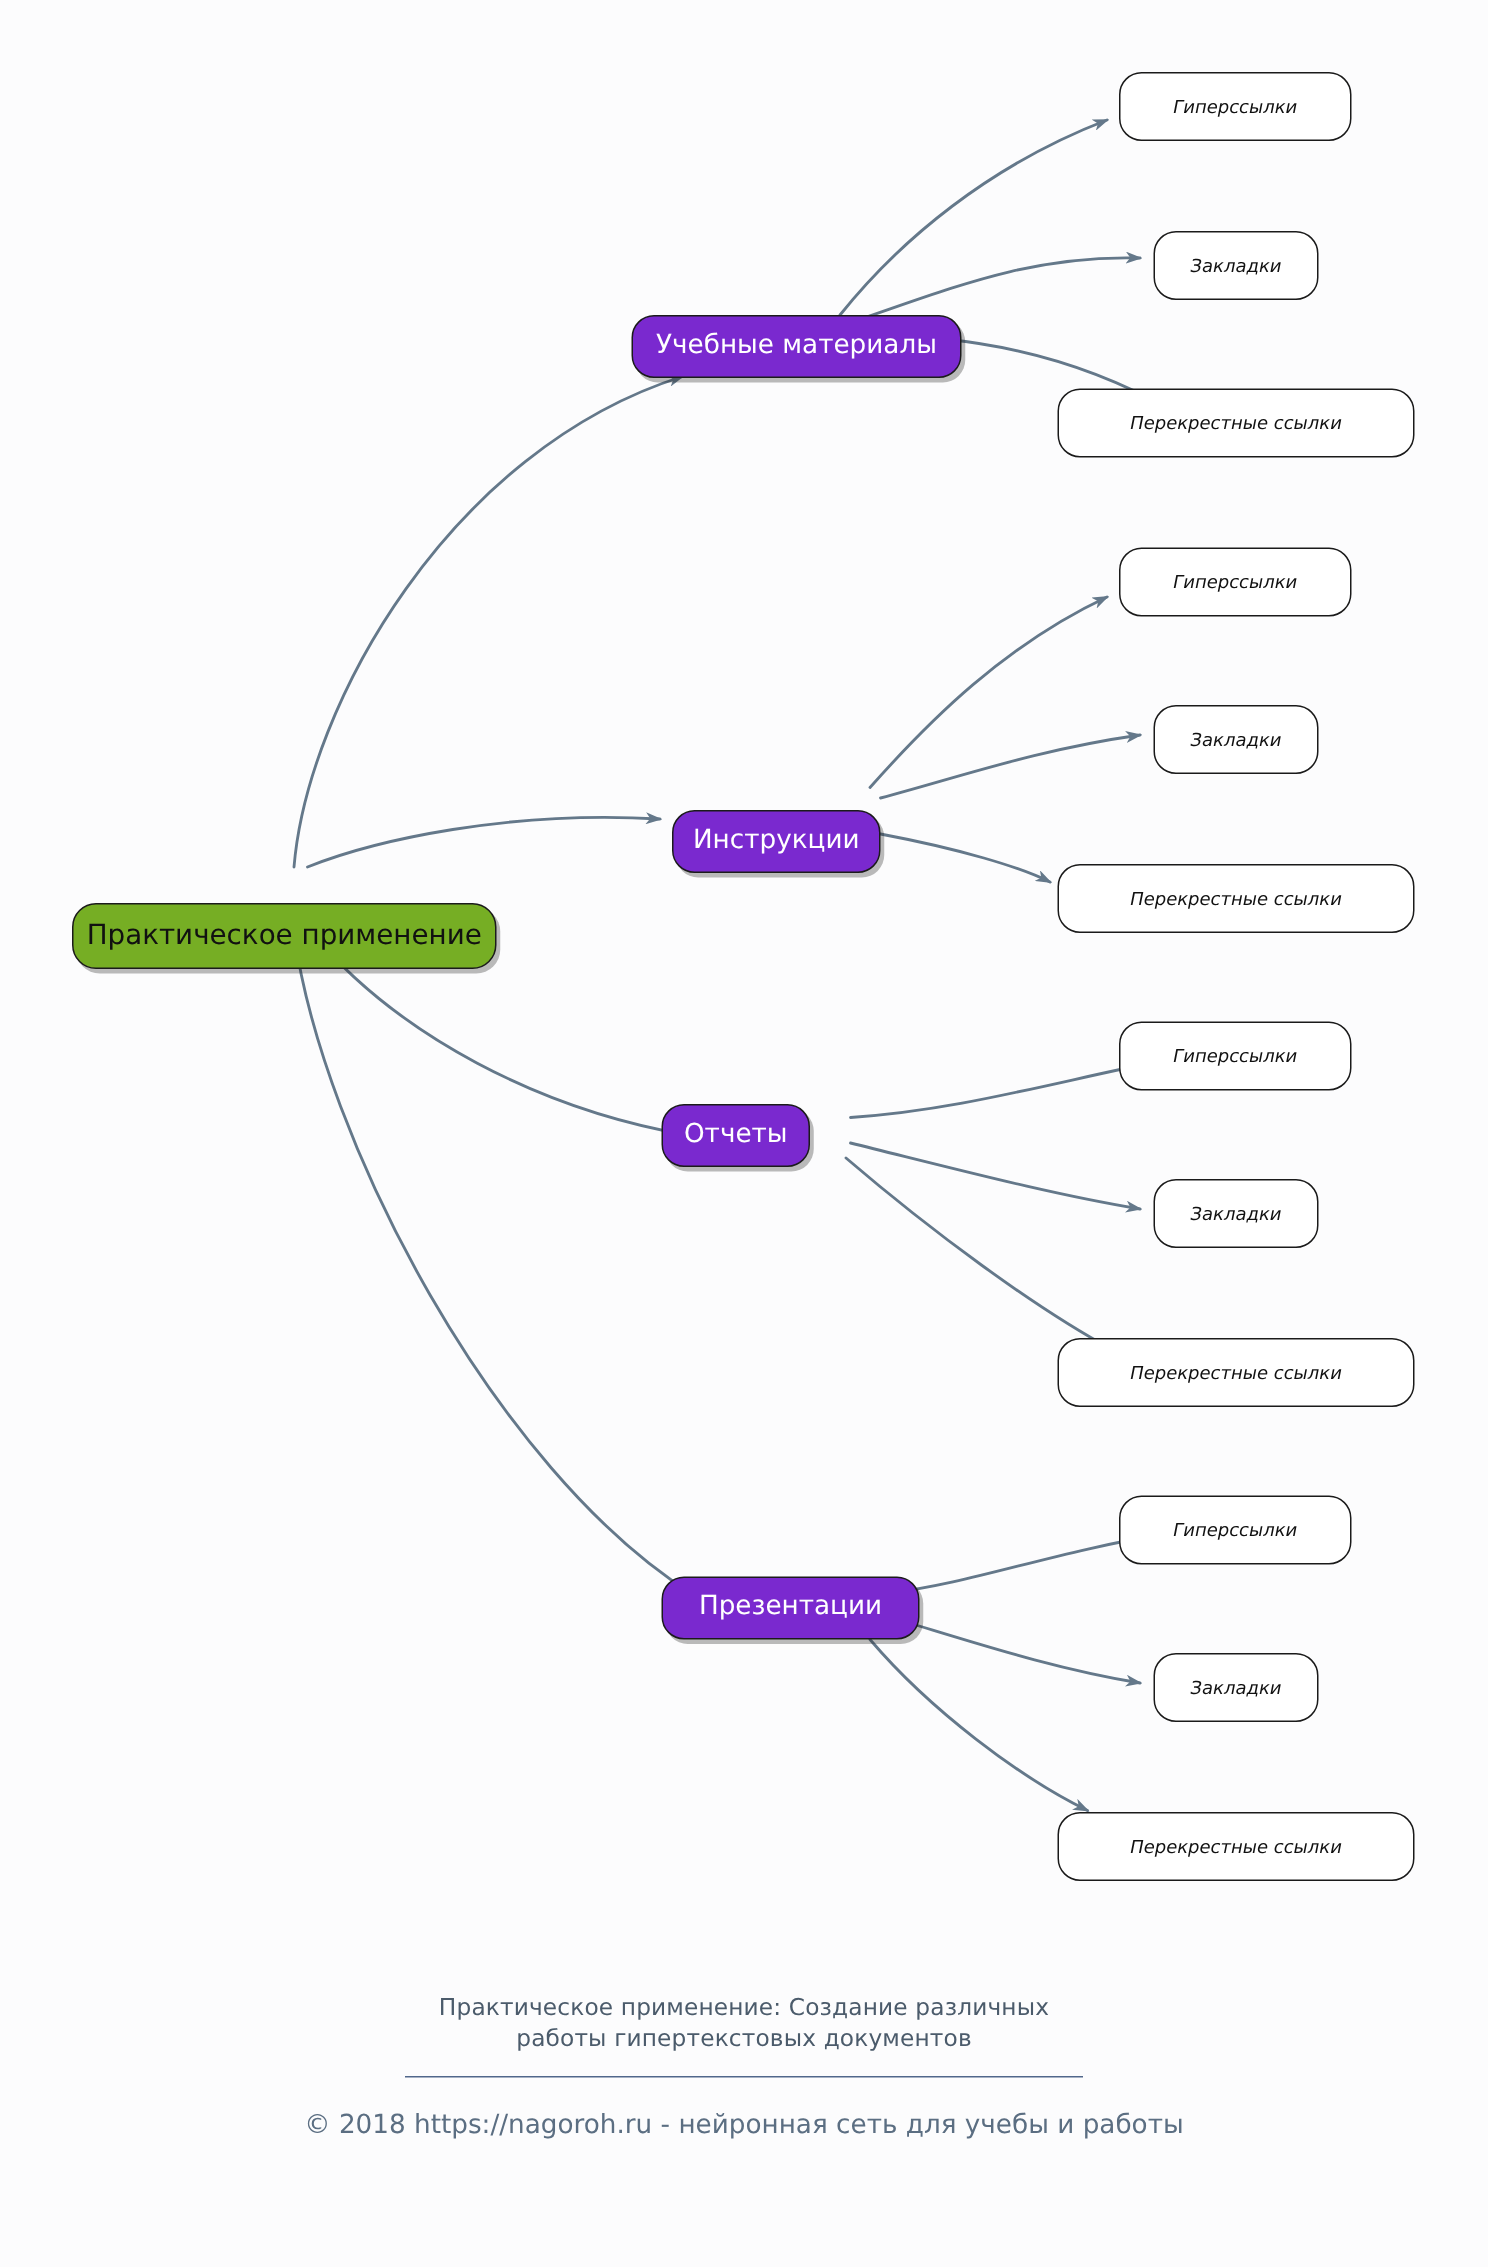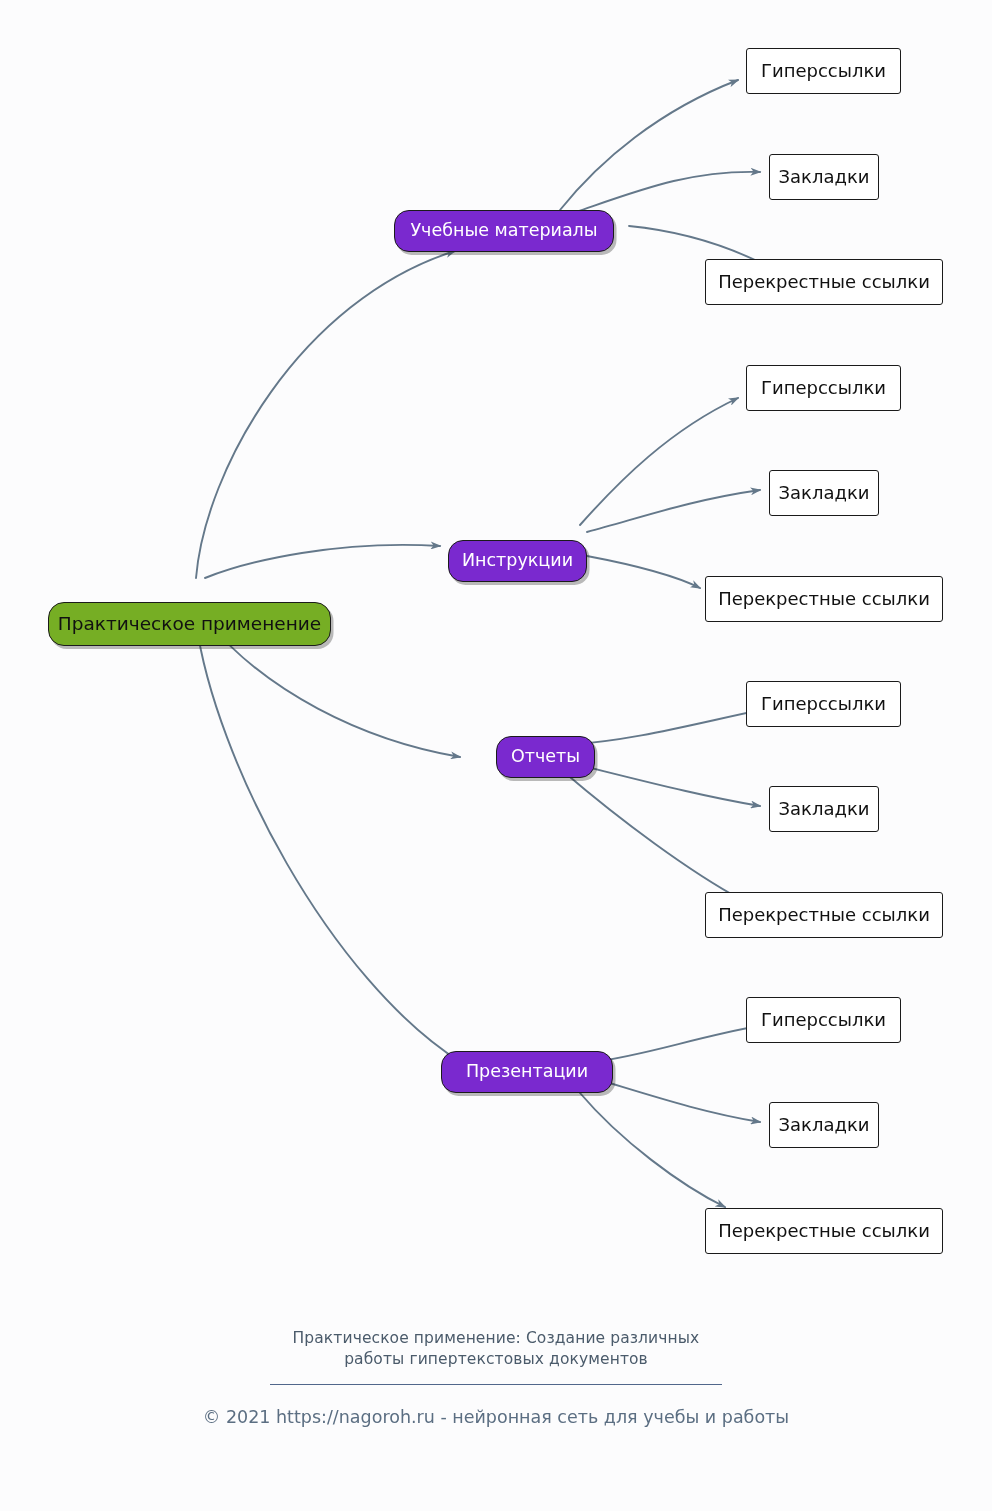--- a/index.html
+++ b/index.html
@@ -46,23 +46,24 @@
     background: #7a29cf;
     border: 1.6px solid #1b1b1b;
     border-radius: 15px;
     color: #ffffff;
     font-size: 17.5px;
     box-shadow: 2.5px 3px 0 rgba(30,30,30,0.30);
   }
   .node-leaf {
     background: #ffffff;
     border: 1.7px solid #1a1a1a;
-    border-radius: 3px;
+    border-radius: 15px;
     color: #111111;
-    font-size: 18px;
+    font-size: 12px;
+    font-style: italic;
   }
   #footer {
     position: absolute;
     left: 0;
     width: 992px;
     text-align: center;
   }
   #footer-title {
     font-size: 15.5px;
     font-weight: normal;
@@ -110,21 +111,21 @@
         <path d="M 593 1062 C 650 1055 700 1035 780 1022" marker-end="url(#arrowhead)"></path>
         <path d="M 593 1078 C 650 1095 700 1112 760 1122" marker-end="url(#arrowhead)"></path>
         <path d="M 580 1093 C 620 1140 680 1185 725 1207" marker-end="url(#arrowhead)"></path>
       </g>
   </svg>
 
   <div id="nodes">
       <div class="node node-root" style="left: 48px; top: 578px; width: 283px; height: 44px;">
         <span>Практическое применение</span>
       </div>
-      <div class="node node-branch" style="left: 394px; top: 210px; width: 220px; height: 42px;">
+      <div class="node node-branch" style="left: 421px; top: 210px; width: 220px; height: 42px;">
         <span>Учебные материалы</span>
       </div>
       <div class="node node-leaf" style="left: 746px; top: 48px; width: 155px; height: 46px;">
         <span>Гиперссылки</span>
       </div>
       <div class="node node-leaf" style="left: 769px; top: 154px; width: 110px; height: 46px;">
         <span>Закладки</span>
       </div>
       <div class="node node-leaf" style="left: 705px; top: 259px; width: 238px; height: 46px;">
         <span>Перекрестные ссылки</span>
@@ -134,21 +135,21 @@
       </div>
       <div class="node node-leaf" style="left: 746px; top: 365px; width: 155px; height: 46px;">
         <span>Гиперссылки</span>
       </div>
       <div class="node node-leaf" style="left: 769px; top: 470px; width: 110px; height: 46px;">
         <span>Закладки</span>
       </div>
       <div class="node node-leaf" style="left: 705px; top: 576px; width: 238px; height: 46px;">
         <span>Перекрестные ссылки</span>
       </div>
-      <div class="node node-branch" style="left: 496px; top: 736px; width: 99px; height: 42px;">
+      <div class="node node-branch" style="left: 441px; top: 736px; width: 99px; height: 42px;">
         <span>Отчеты</span>
       </div>
       <div class="node node-leaf" style="left: 746px; top: 681px; width: 155px; height: 46px;">
         <span>Гиперссылки</span>
       </div>
       <div class="node node-leaf" style="left: 769px; top: 786px; width: 110px; height: 46px;">
         <span>Закладки</span>
       </div>
       <div class="node node-leaf" style="left: 705px; top: 892px; width: 238px; height: 46px;">
         <span>Перекрестные ссылки</span>
@@ -166,16 +167,16 @@
         <span>Перекрестные ссылки</span>
       </div>
     </div>
 
   <div id="footer" style="top:1328px;">
     <div id="footer-title">
       <div>Практическое применение: Создание различных</div>
       <div>работы гипертекстовых документов</div>
     </div>
     <div id="footer-rule"></div>
-    <div id="footer-copy">© 2021 https://nagoroh.ru - нейронная сеть для учебы и работы</div>
+    <div id="footer-copy">© 2018 https://nagoroh.ru - нейронная сеть для учебы и работы</div>
   </div>
 
 </div>
 
 </body></html>

